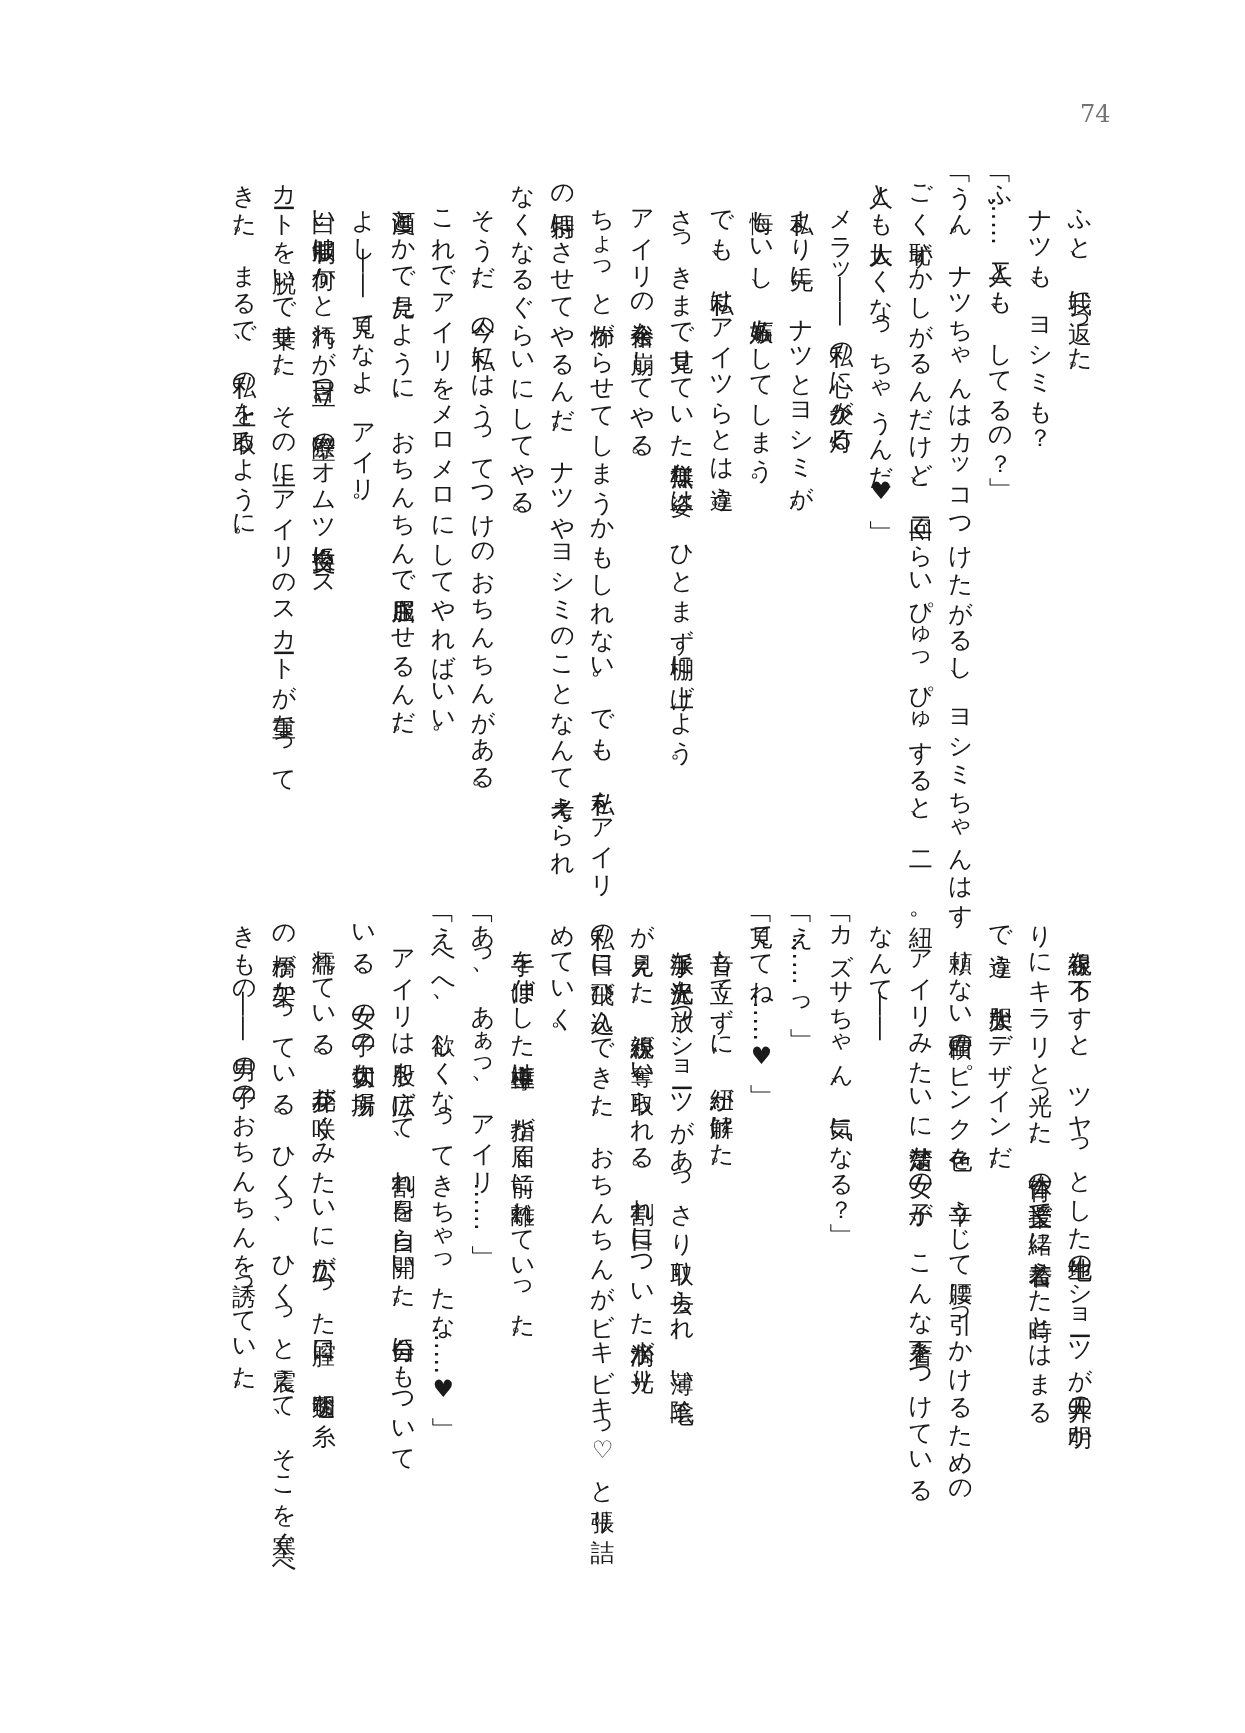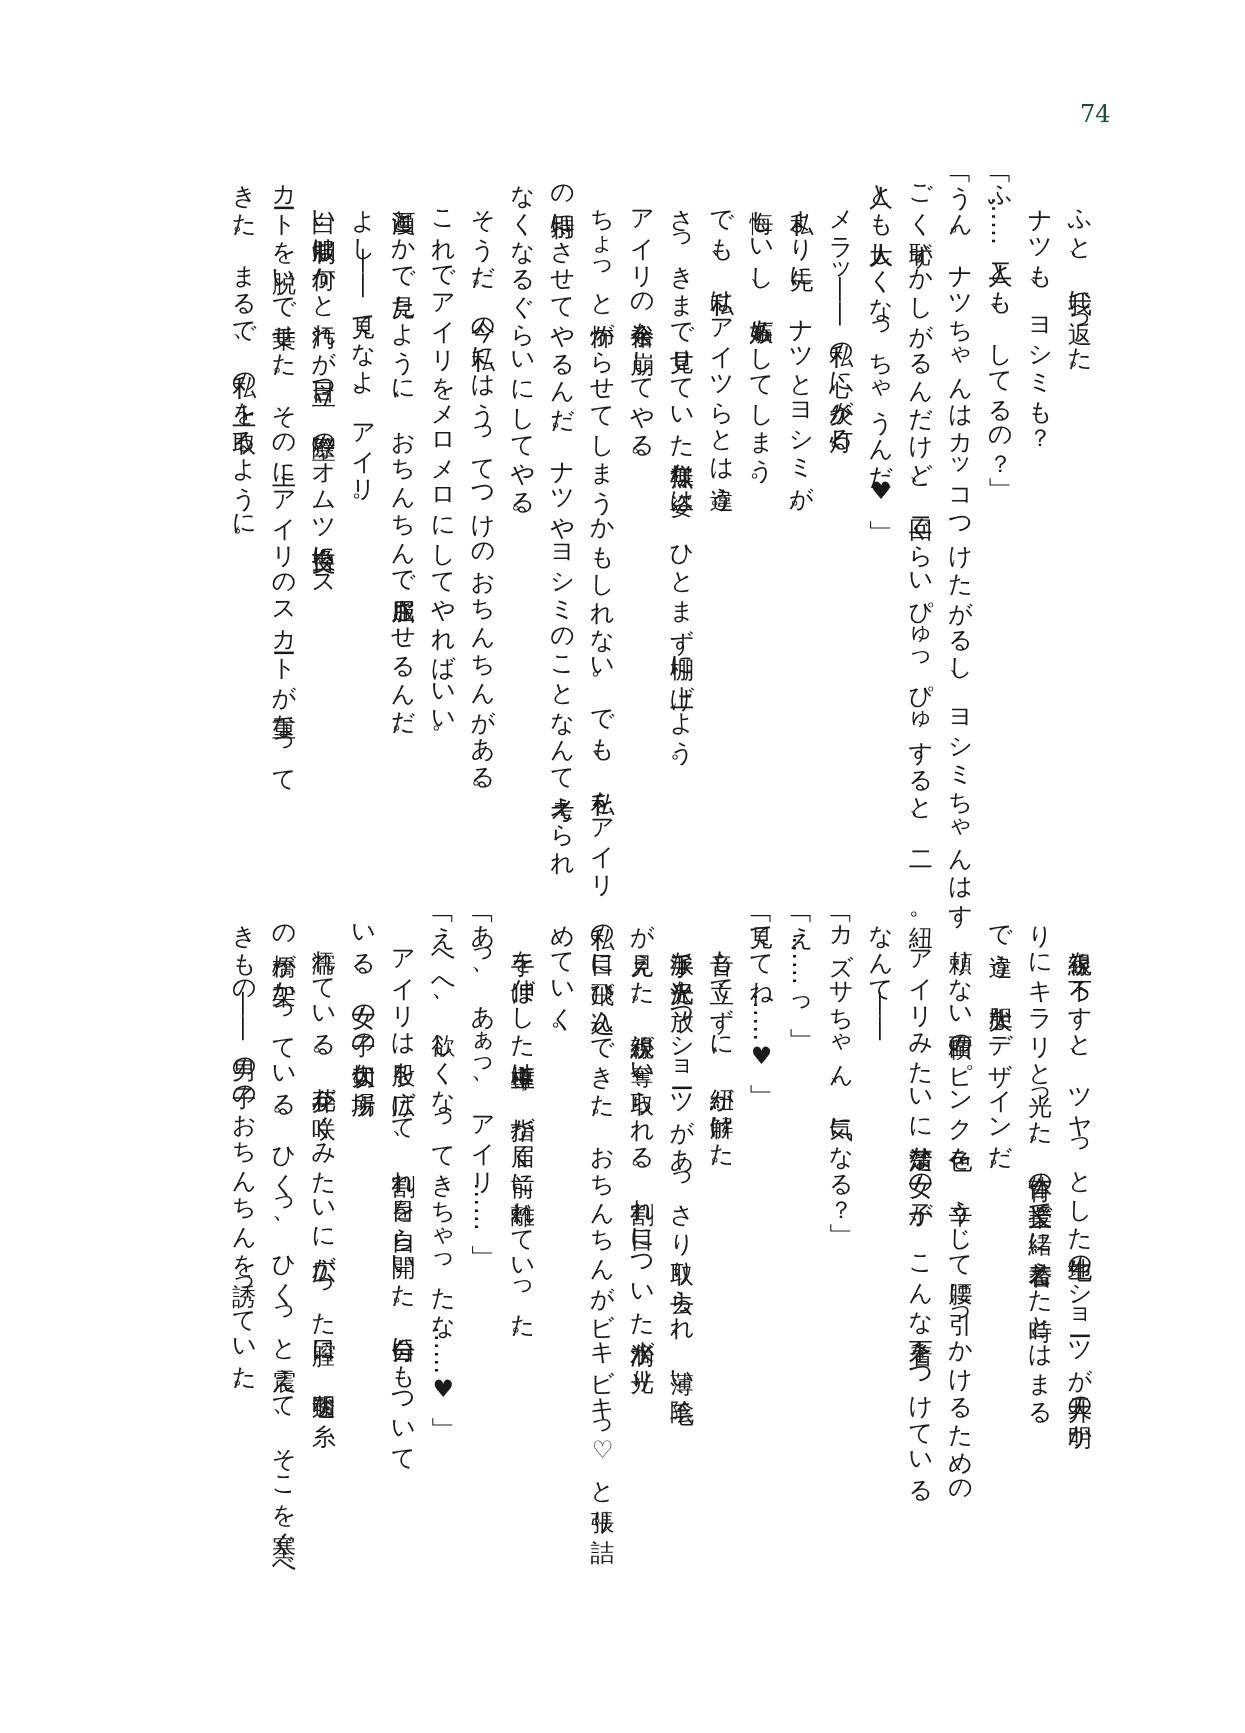--- a/index.html
+++ b/index.html
@@ -1,19 +1,19 @@
 <!DOCTYPE html>
 <html><head>
 <meta charset="utf-8">
 <style>
   html, body { margin: 0; padding: 0; background: #ffffff; }
   body { width: 1245px; height: 1733px; position: relative; overflow: hidden;
          font-family: "DejaVu Sans", "Liberation Sans", sans-serif; color: #1a1a1a; }
   .page-number { position: absolute; left: 1080px; top: 100px; font-family: "DejaVu Serif", "Liberation Serif", serif;
-                 font-size: 24px; color: #14532d; }
+                 font-size: 24px; color: #737373; }
   .block { position: absolute; left: 0; width: 1245px; }
   .col { position: absolute; writing-mode: vertical-rl; -webkit-writing-mode: vertical-rl;
          font-size: 24px; line-height: 24px; letter-spacing: 0.5px; white-space: nowrap;
          width: 26px; text-align: start; }
   .col.indent { padding-top: 25px; }
 </style>
 </head>
 <body>
 
 <div class="page-number">74</div>

